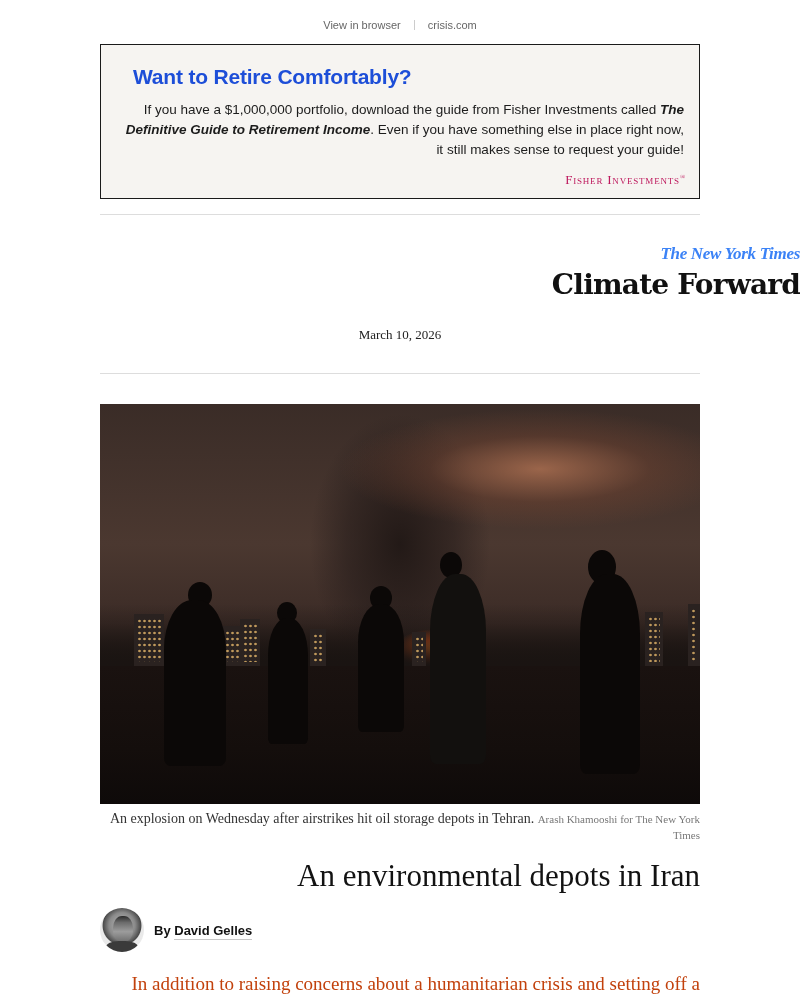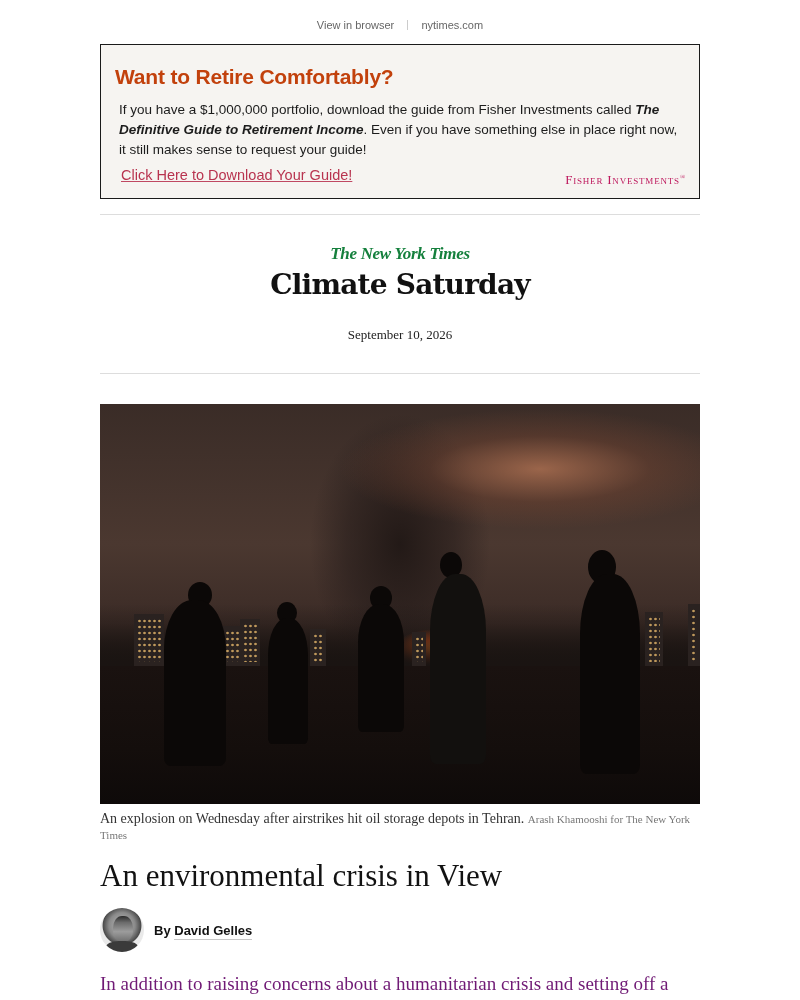--- a/index.html
+++ b/index.html
@@ -1,44 +1,44 @@
 <!DOCTYPE html>
 <html><head>
   <meta charset="utf-8">
   <style>
-    * { margin: 0; padding: 0; box-sizing: border-box; }
+    * { margin: 0; padding: 0; box-sizing: border-box; text-align: right; }
     html, body { width: 800px; height: 1000px; overflow: hidden; background: #ffffff; }
     body { font-family: "Liberation Serif", serif; color: #121212; }
 
     .topbar {
       position: absolute; top: 16px; left: 0; width: 800px; height: 18px;
       text-align: center; font-family: "Liberation Sans", sans-serif;
       font-size: 11px; color: #666666; line-height: 18px;
     }
     .topbar a { color: #666666; text-decoration: none; }
     .topbar .sep { display: inline-block; width: 1px; height: 10px; background: #cccccc; margin: 0 10px; vertical-align: middle; position: relative; top: -1px; }
 
     .ad {
       position: absolute; top: 44px; left: 100px; width: 600px; height: 155px;
       border: 1px solid #1a1a1a; background: #f6f4f1;
       font-family: "Liberation Sans", sans-serif;
     }
-    .ad-title { position: absolute; left: 14px; top: 20px; font-size: 21px; font-weight: bold; color: #c2410c; letter-spacing: -0.2px; }
+    .ad-title { position: absolute; left: 32px; top: 20px; font-size: 21px; font-weight: bold; color: #1d4ed8; letter-spacing: -0.2px; }
     .ad-body { position: absolute; left: 18px; top: 55px; width: 565px; font-size: 13.5px; line-height: 20px; color: #1c1c1c; }
     .ad-body em { font-weight: bold; font-style: italic; }
     .ad-link { position: absolute; left: 20px; top: 122px; font-size: 14.5px; color: #b8334f; text-decoration: underline; text-decoration-color: #c04862; }
     .ad-brand { position: absolute; right: 13px; top: 127px; font-family: "Liberation Serif", serif; font-size: 13px; color: #be185d; font-variant: small-caps; letter-spacing: 0.8px; }
     .ad-brand sup { font-size: 7px; }
 
     .rule { position: absolute; left: 100px; width: 600px; height: 1px; background: #dddddd; }
     .rule.r1 { top: 214px; }
     .rule.r2 { top: 373px; }
 
     .masthead { position: absolute; top: 244px; left: 0; width: 800px; text-align: center; }
-    .nyt-logo { font-family: "Liberation Serif", serif; font-size: 17px; font-weight: bold; color: #15803d; letter-spacing: -0.3px; font-style: italic; }
+    .nyt-logo { font-family: "Liberation Serif", serif; font-size: 17px; font-weight: bold; color: #3b82f6; letter-spacing: -0.3px; font-style: italic; }
     .newsletter-name { margin-top: 4px; font-family: "DejaVu Serif", serif; font-size: 28px; font-weight: bold; color: #111; letter-spacing: -0.8px; }
     .issue-date { position: absolute; top: 327px; left: 0; width: 800px; text-align: center; font-family: "Liberation Serif", serif; font-size: 13px; color: #222; }
 
     .photo {
       position: absolute; top: 404px; left: 100px; width: 600px; height: 400px; overflow: hidden;
       background:
         radial-gradient(ellipse 40px 20px at 335px 245px, #ff8c2a 0%, #d2521a 45%, rgba(150,50,20,0) 100%),
         radial-gradient(ellipse 200px 60px at 440px 65px, rgba(170,110,80,0.85) 0%, rgba(120,70,50,0.4) 55%, rgba(0,0,0,0) 100%),
         radial-gradient(ellipse 90px 130px at 300px 140px, rgba(30,22,20,0.9) 0%, rgba(40,30,28,0.6) 60%, rgba(0,0,0,0) 100%),
         linear-gradient(180deg, #3a2c27 0%, #4b3830 35%, #3b2b26 55%, #1d1512 64%, #120d0b 100%);
@@ -56,45 +56,44 @@
 
     .headline { position: absolute; top: 856px; left: 100px; width: 600px; font-family: "Liberation Serif", serif; font-size: 31px; line-height: 40px; color: #121212; font-weight: normal; }
 
     .byline { position: absolute; top: 908px; left: 100px; height: 44px; display: flex; align-items: center; }
     .avatar { width: 44px; height: 44px; border-radius: 50%; background: radial-gradient(circle at 50% 40%, #bdbdbd 0%, #8a8a8a 38%, #4a4a4a 55%, #e9e9e9 58%, #ededed 100%); overflow: hidden; position: relative; }
     .avatar .face { position: absolute; left: 13px; top: 8px; width: 20px; height: 26px; border-radius: 45%; background: linear-gradient(180deg, #2c2c2c 0%, #6b6b6b 25%, #9c9c9c 60%, #6e6e6e 100%); }
     .avatar .shoulders { position: absolute; left: 6px; top: 33px; width: 32px; height: 16px; border-radius: 40% 40% 0 0; background: #3a3a3a; }
     .by-text { margin-left: 10px; font-family: "Liberation Sans", sans-serif; font-size: 13px; font-weight: bold; color: #121212; }
     .by-text .author { border-bottom: 1px solid #c8c8c8; padding-bottom: 1px; color: #121212; text-decoration: none; }
 
-    .body-text { position: absolute; top: 970px; left: 100px; width: 600px; font-family: "Liberation Serif", serif; font-size: 19px; line-height: 28px; color: #701a75; }
+    .body-text { position: absolute; top: 970px; left: 100px; width: 600px; font-family: "Liberation Serif", serif; font-size: 19px; line-height: 28px; color: #c2410c; }
   </style>
 </head>
 <body>
 
 <div class="topbar">
   <a href="#">View in browser</a>
   <span class="sep"></span>
-  <a href="#">nytimes.com</a>
+  <a href="#">crisis.com</a>
 </div>
 
 <div class="ad">
   <div class="ad-title">Want to Retire Comfortably?</div>
   <div class="ad-body"><span>If you have a $1,000,000 portfolio, download the guide from Fisher Investments called </span><em>The Definitive Guide to Retirement Income</em><span>. Even if you have something else in place right now, it still makes sense to request your guide!</span></div>
-  <a href="#" class="ad-link">Click Here to Download Your Guide!</a>
   <div class="ad-brand"><span>Fisher Investments</span><sup>®</sup></div>
 </div>
 
 <div class="rule r1"></div>
 
 <div class="masthead">
   <div class="nyt-logo">The New York Times</div>
-  <div class="newsletter-name">Climate Saturday</div>
+  <div class="newsletter-name">Climate Forward</div>
 </div>
-<div class="issue-date">September 10, 2026</div>
+<div class="issue-date">March 10, 2026</div>
 
 <div class="rule r2"></div>
 
 <div class="photo" role="img" aria-label="Silhouetted people on a rooftop watching smoke and fire rise over a city skyline at night">
   <div class="city"></div>
   <div class="bldg" style="left:34px;top:210px;width:30px;height:52px;"></div>
   <div class="bldg" style="left:122px;top:222px;width:30px;height:40px;"></div>
   <div class="bldg" style="left:140px;top:215px;width:20px;height:47px;"></div>
   <div class="bldg" style="left:210px;top:225px;width:16px;height:37px;"></div>
   <div class="bldg" style="left:312px;top:228px;width:14px;height:34px;"></div>
@@ -116,21 +115,21 @@
 
   <div class="head" style="left:488px;top:146px;width:28px;height:34px;"></div>
   <div class="person" style="left:480px;top:170px;width:60px;height:200px;"></div>
 </div>
 
 <div class="caption">
   <span>An explosion on Wednesday after airstrikes hit oil storage depots in Tehran.</span>
   <span class="credit">Arash Khamooshi for The New York Times</span>
 </div>
 
-<h1 class="headline">An environmental crisis in View</h1>
+<h1 class="headline">An environmental depots in Iran</h1>
 
 <div class="byline">
   <div class="avatar">
     <div class="face"></div>
     <div class="shoulders"></div>
   </div>
   <div class="by-text">
     <span>By</span>
     <a href="#" class="author">David Gelles</a>
   </div>

